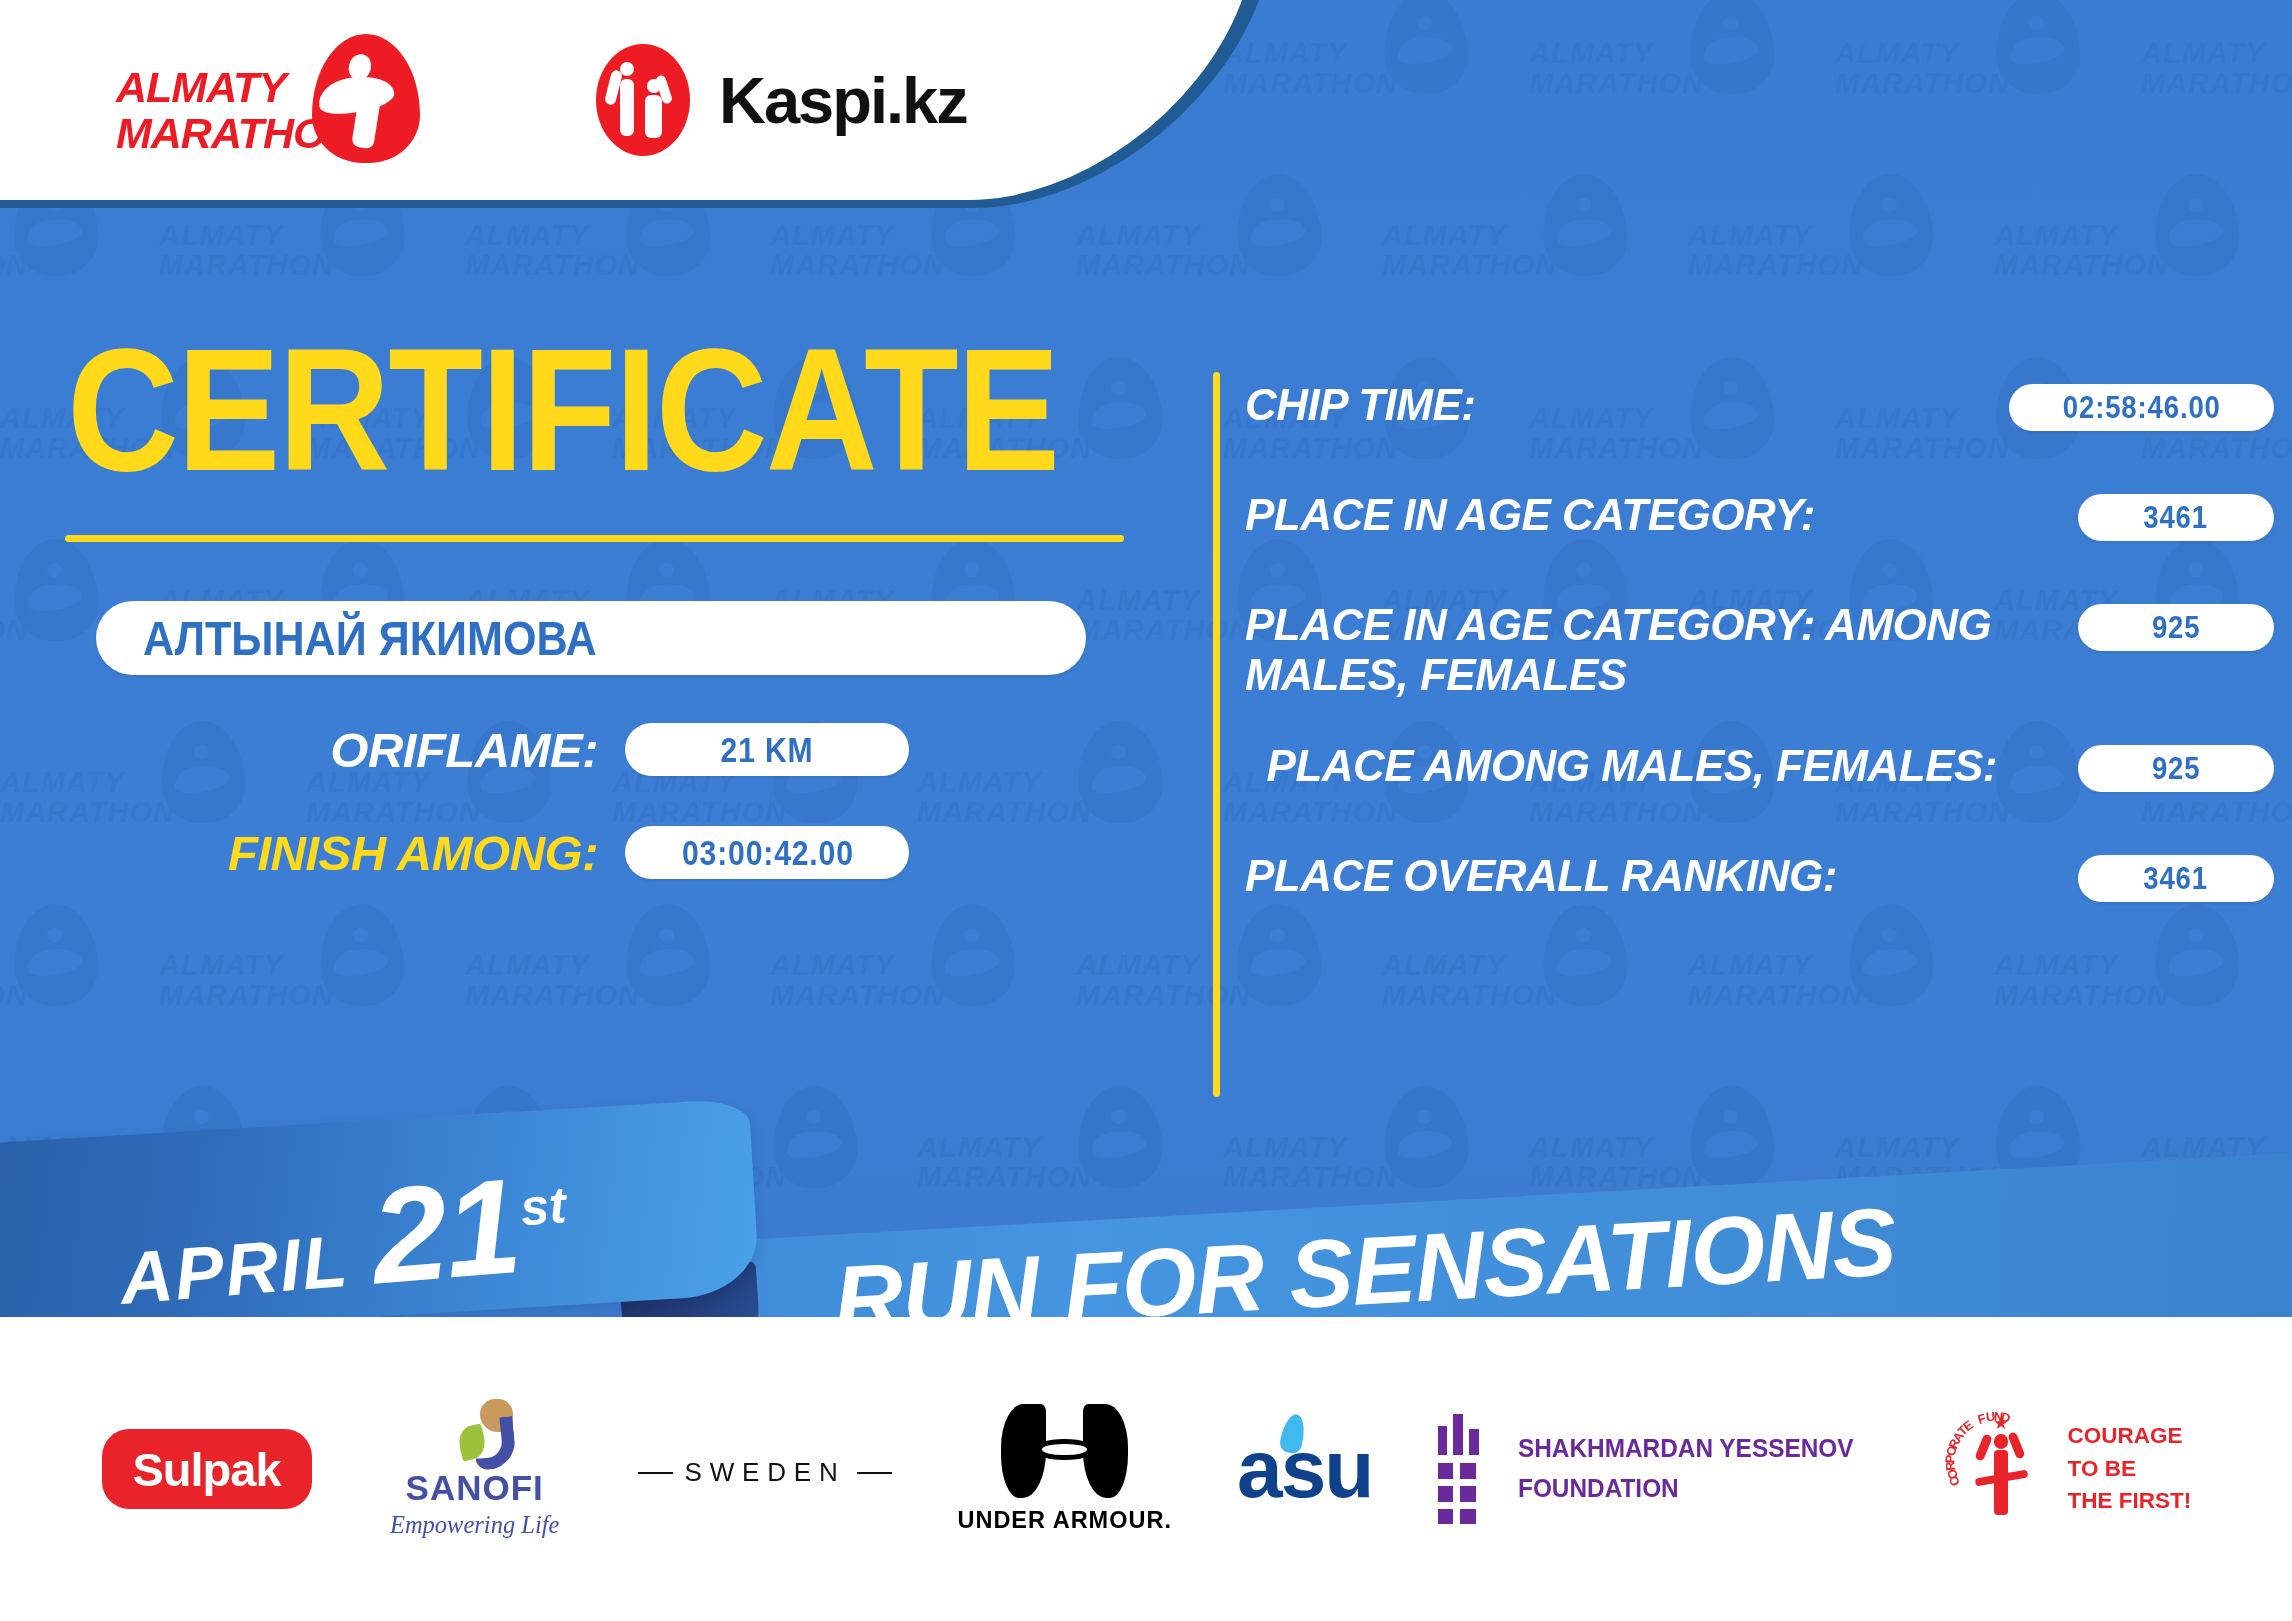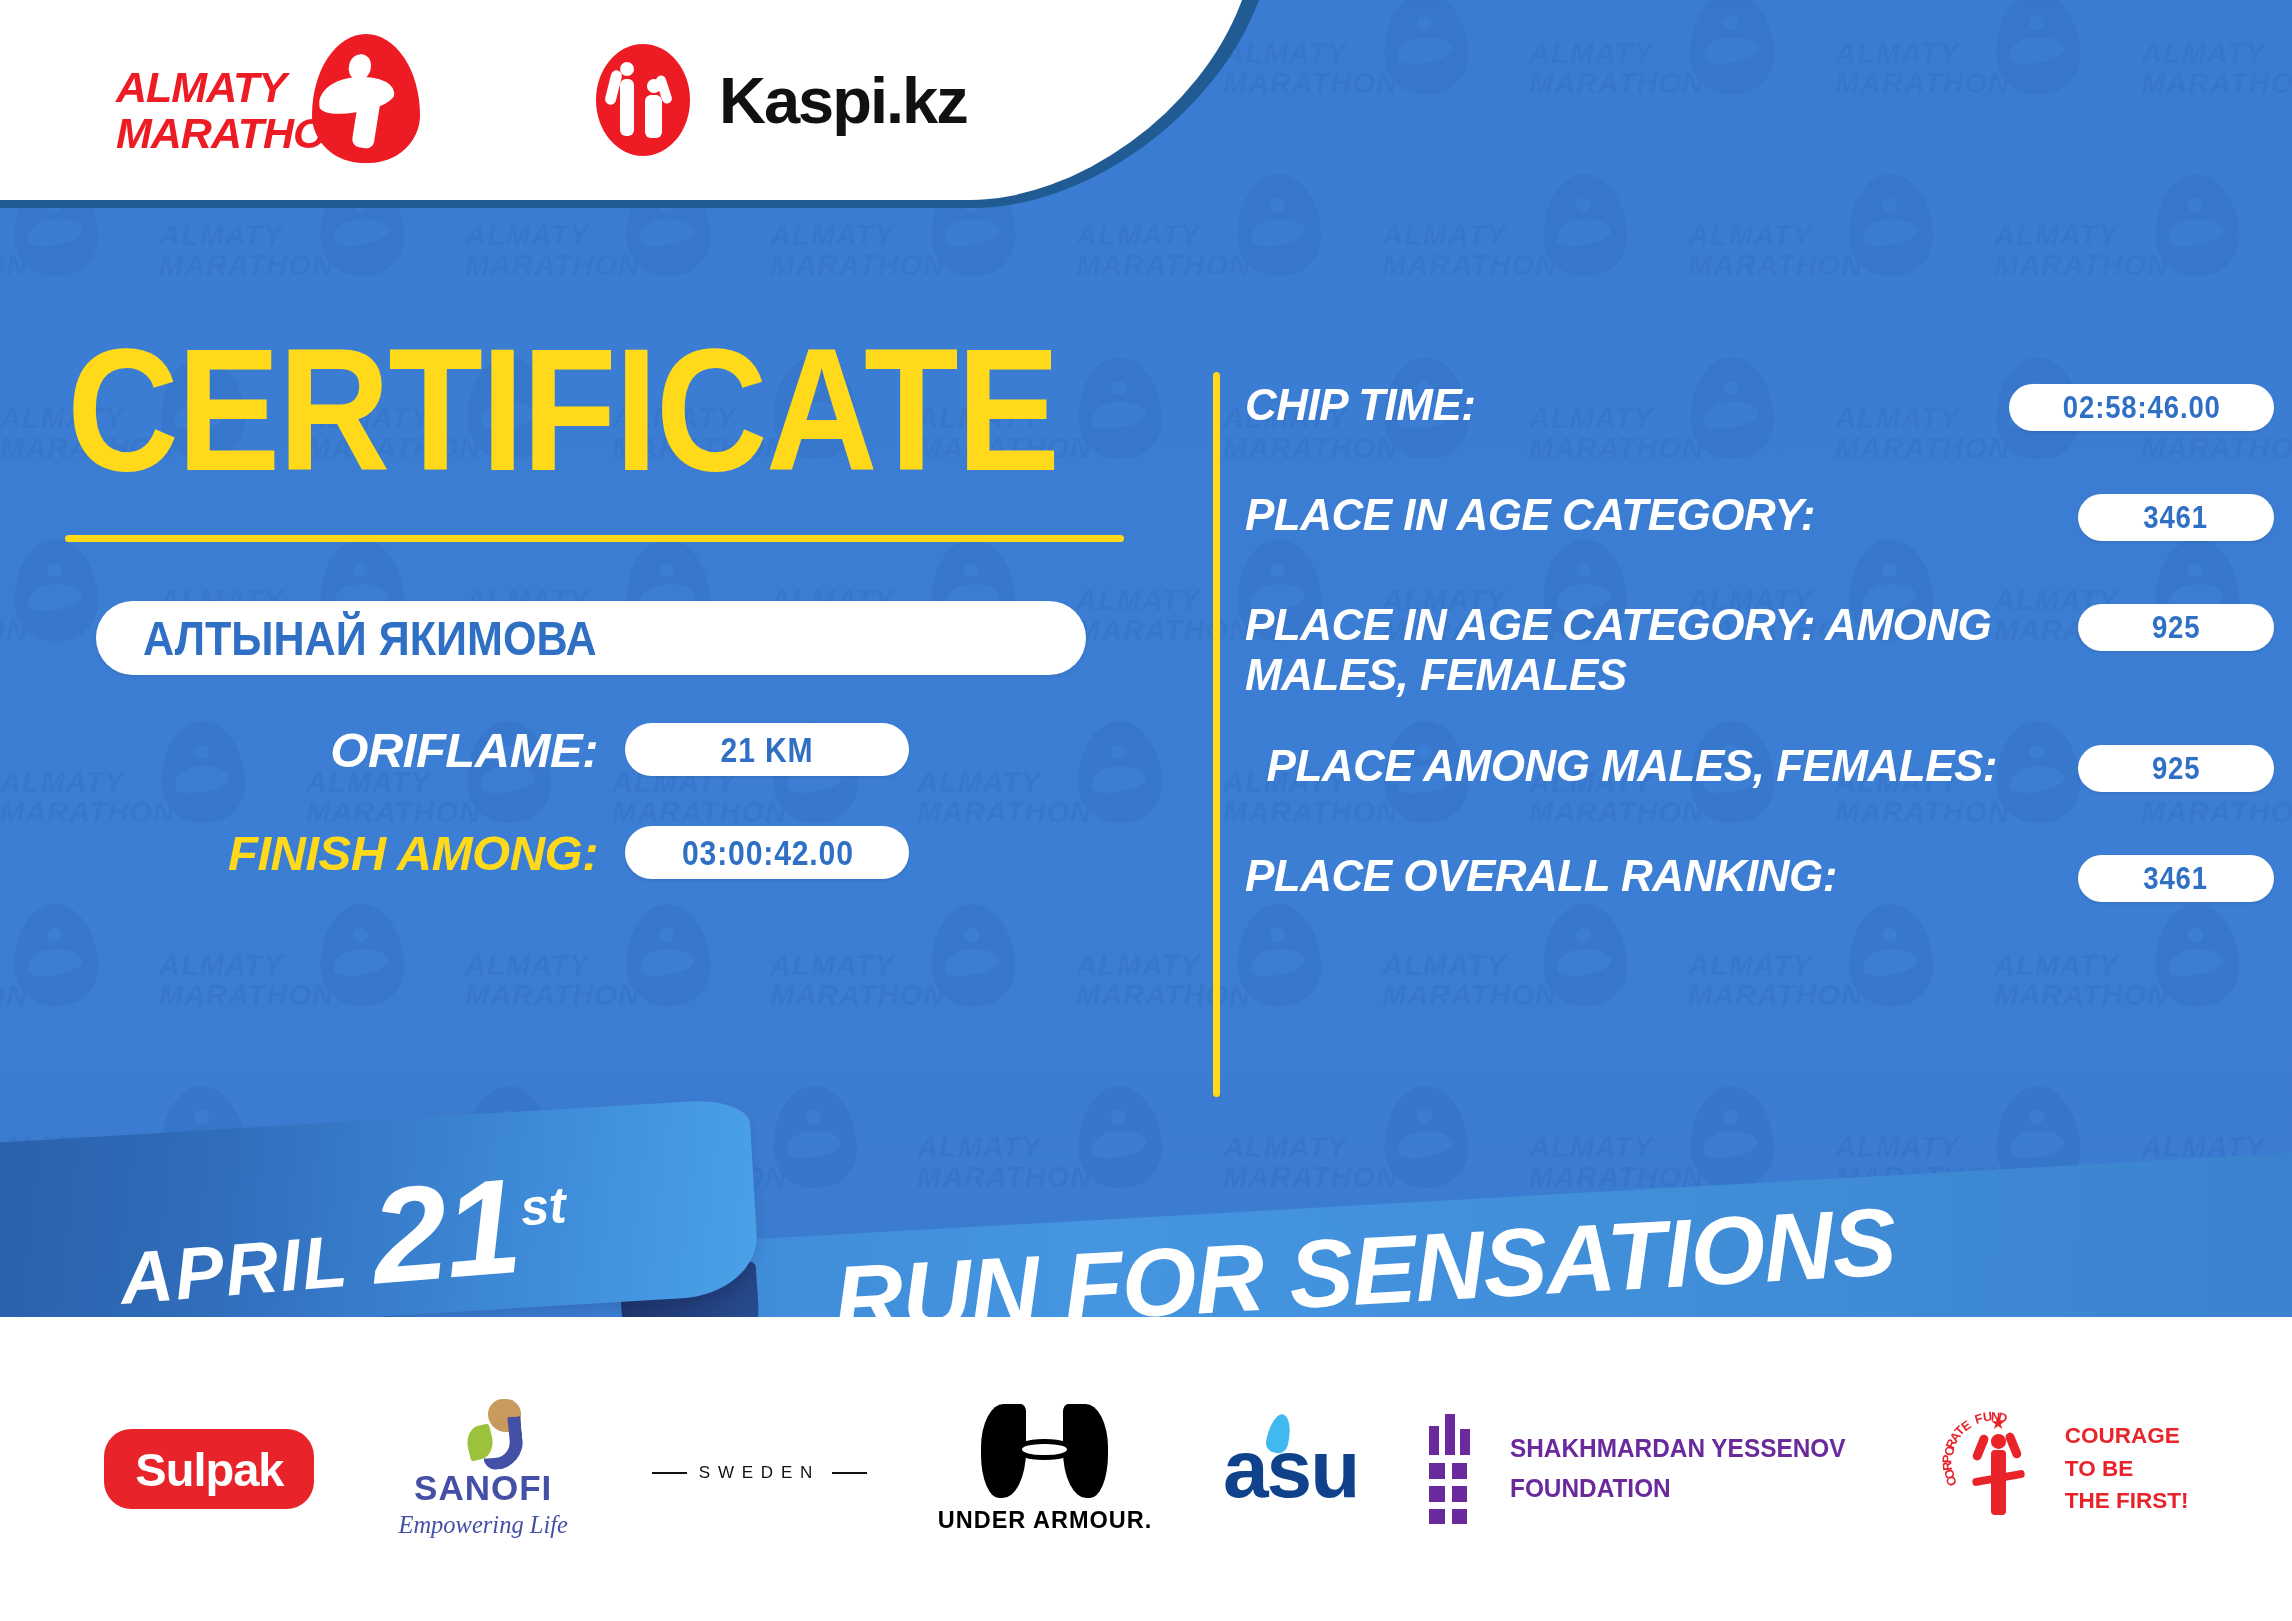--- a/index.html
+++ b/index.html
@@ -433,21 +433,21 @@
   .sp-oriflame{ text-align:center; }
   .ori-name{
     color:#111; font-size:51px; letter-spacing:5.9px;
     font-family:"Liberation Sans", sans-serif;
   }
   .ori-sub{
     display:flex; align-items:center; justify-content:center; gap:11.8px;
     margin-top:7.8px;
   }
   .ori-sub .ln{ width:35px; height:2px; background:#111; }
-  .ori-sub span{ font-size:17px; letter-spacing:7.8px; color:#111;
+  .ori-sub span{ font-size:26px; letter-spacing:7.8px; color:#111;
     font-family:"Liberation Sans", sans-serif; }
 
   
   .sp-ua{ text-align:right; }
   .ua-mark{
     position:relative; width:127px; height:94px; margin:0 auto;
   }
   .ua-mark .l,.ua-mark .r{
     position:absolute; top:0; width:45px; height:94px; background:#000;
   }

